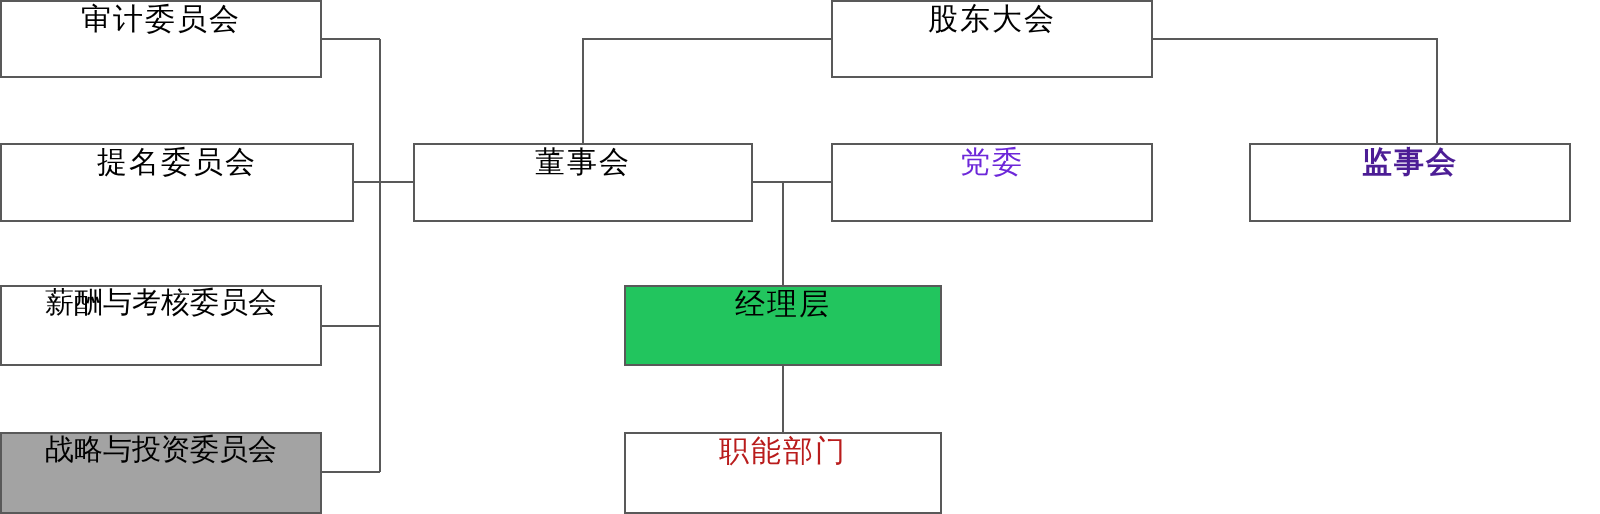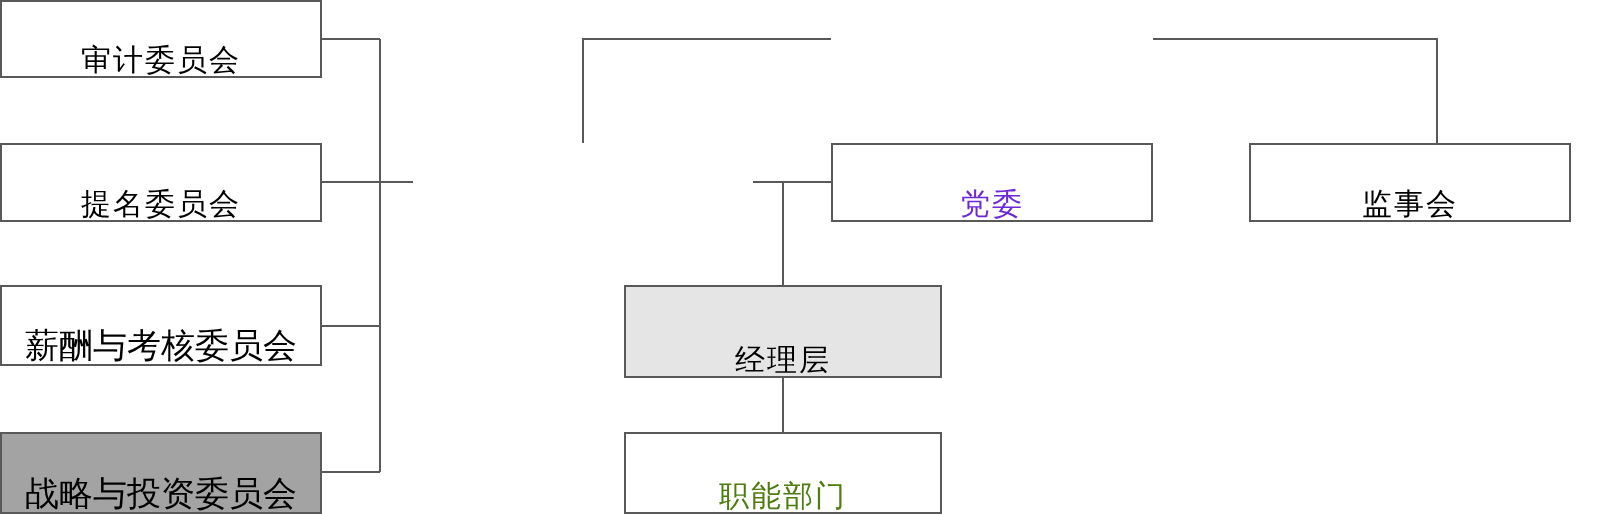--- a/index.html
+++ b/index.html
@@ -30,34 +30,34 @@
     top: 0;
     width: 1600px;
     height: 514px;
   }
   .node {
     position: absolute;
     box-sizing: border-box;
     background: #ffffff;
     border: 2px solid #a16207;
     display: flex;
-    align-items: flex-end;
+    align-items: flex-start;
     justify-content: center;
     text-align: center;
   }
   .node-label {
     font-size: 30px;
     line-height: 1.1;
     color: #000000;
     letter-spacing: 2px;
     white-space: nowrap;
     font-weight: 400;
   }
   .node-label.lbl-small {
-    font-size: 34px;
+    font-size: 29px;
     letter-spacing: 0px;
   }
 </style>
 </head>
 <body>
 
 <div id="chart-root">
 
   <svg id="edge-layer" viewBox="0 0 1600 514" width="1600" height="514" xmlns="http://www.w3.org/2000/svg">
       <path d="M 831 39 L 583 39 L 583 143" fill="none" stroke="#595959" stroke-width="2" shape-rendering="crispEdges"></path>
@@ -70,36 +70,42 @@
       <path d="M 380 326 L 322 326" fill="none" stroke="#595959" stroke-width="2" shape-rendering="crispEdges"></path>
       <path d="M 380 472 L 322 472" fill="none" stroke="#595959" stroke-width="2" shape-rendering="crispEdges"></path>
       <path d="M 783 182 L 783 285" fill="none" stroke="#595959" stroke-width="2" shape-rendering="crispEdges"></path>
       <path d="M 783 366 L 783 432" fill="none" stroke="#595959" stroke-width="2" shape-rendering="crispEdges"></path>
     </svg>
 
   <div id="node-layer">
       <div class="node" style="left: 0px; top: 0px; width: 322px; height: 78px; border-color: rgb(89, 89, 89); background: rgb(255, 255, 255);">
         <span class="node-label" style="color: rgb(0, 0, 0);">审计委员会</span>
       </div>
-      <div class="node" style="left: 0px; top: 143px; width: 322px; height: 79px; border-color: rgb(89, 89, 89); background: rgb(255, 255, 255);">
+      <div class="node" style="left: 0px; top: 143px; width: 354px; height: 79px; border-color: rgb(89, 89, 89); background: rgb(255, 255, 255);">
         <span class="node-label" style="color: rgb(0, 0, 0);">提名委员会</span>
       </div>
       <div class="node" style="left: 0px; top: 285px; width: 322px; height: 81px; border-color: rgb(89, 89, 89); background: rgb(255, 255, 255);">
         <span class="node-label lbl-small" style="color: rgb(0, 0, 0);">薪酬与考核委员会</span>
       </div>
       <div class="node" style="left: 0px; top: 432px; width: 322px; height: 82px; border-color: rgb(89, 89, 89); background: #a3a3a3;">
         <span class="node-label lbl-small" style="color: rgb(0, 0, 0);">战略与投资委员会</span>
       </div>
+      <div class="node" style="left: 831px; top: 0px; width: 322px; height: 78px; border-color: rgb(89, 89, 89); background: rgb(255, 255, 255);">
+        <span class="node-label" style="color: rgb(0, 0, 0);">股东大会</span>
+      </div>
+      <div class="node" style="left: 413px; top: 143px; width: 340px; height: 79px; border-color: rgb(89, 89, 89); background: rgb(255, 255, 255);">
+        <span class="node-label" style="color: rgb(0, 0, 0);">董事会</span>
+      </div>
       <div class="node" style="left: 831px; top: 143px; width: 322px; height: 79px; border-color: rgb(89, 89, 89); background: rgb(255, 255, 255);">
         <span class="node-label" style="color: #6d28d9;">党委</span>
       </div>
       <div class="node" style="left: 1249px; top: 143px; width: 322px; height: 79px; border-color: rgb(89, 89, 89); background: rgb(255, 255, 255);">
-        <span class="node-label" style="color: #000000;">监事会</span>
+        <span class="node-label" style="color: #4c1d95; font-weight: bold;">监事会</span>
       </div>
-      <div class="node" style="left: 624px; top: 285px; width: 318px; height: 93px; border-color: rgb(89, 89, 89); background: #e5e5e5;">
+      <div class="node" style="left: 624px; top: 285px; width: 318px; height: 81px; border-color: rgb(89, 89, 89); background: #22c55e;">
         <span class="node-label" style="color: rgb(0, 0, 0);">经理层</span>
       </div>
       <div class="node" style="left: 624px; top: 432px; width: 318px; height: 82px; border-color: rgb(89, 89, 89); background: rgb(255, 255, 255);">
-        <span class="node-label" style="color: #4d7c0f;">职能部门</span>
+        <span class="node-label" style="color: #b91c1c;">职能部门</span>
       </div>
     </div>
 
 </div>
 
 </body></html>

